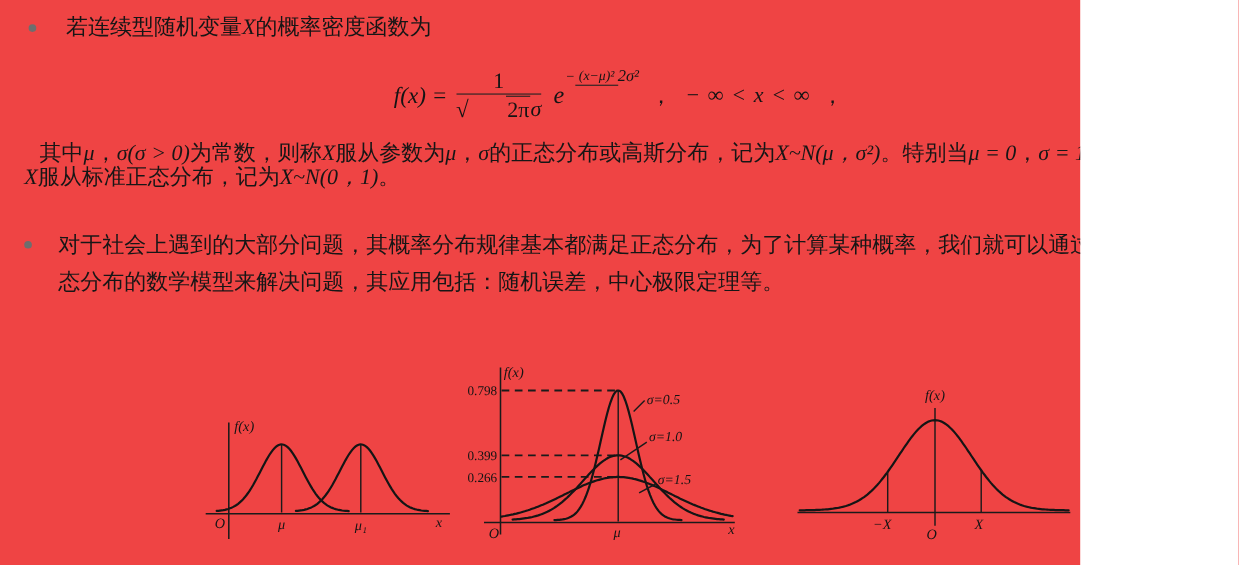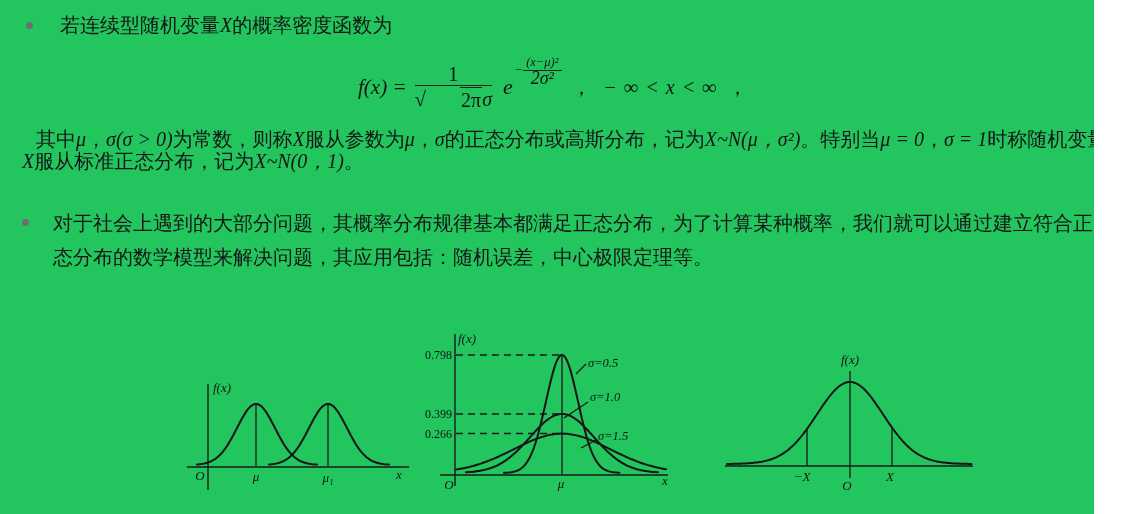--- a/index.html
+++ b/index.html
@@ -1,19 +1,19 @@
 <!DOCTYPE html>
 <html><head>
 <meta charset="utf-8">
 <style>
   html,body{margin:0;padding:0;}
   .page{
     position:relative;
-    width:1094px;height:514px;
-    background:#22c55e;
+    width:982px;height:514px;
+    background:#ef4444;
     font-family:"Liberation Sans","DejaVu Sans",sans-serif;
     color:#1b1b1b;
     overflow:hidden;
   }
   
   .bullet-item{position:absolute;display:flex;}
   .dot{
     width:7px;height:7px;border-radius:50%;
     background:#6e6e6e;flex:0 0 7px;
   }
@@ -40,23 +40,23 @@
   }
   .frac{display:inline-flex;flex-direction:column;align-items:center;margin:0 4px 0 8px;}
   .frac .num{font-style:normal;font-size:20px;line-height:22px;padding:0 6px;}
   .frac .bar{width:100%;height:0;border-top:1.6px solid #222;}
   .frac .den{display:flex;align-items:flex-start;line-height:24px;font-size:20px;margin-top:1px;}
   .rad{font-style:normal;font-size:21px;line-height:24px;}
   .radicand{font-style:normal;border-top:1.6px solid #222;padding:0 1px;margin-left:34px;}
   .ebase{margin-left:7px;font-size:22px;}
   .exp{display:inline-flex;align-items:center;transform:translateY(-17px);font-size:13px;margin-left:2px;}
   .exp .sign{font-style:normal;margin-right:1px;}
-  .minifrac{display:inline-flex;flex-direction:column;align-items:center;}
+  .minifrac{display:inline-flex;flex-direction:row;align-items:center;}
   .minifrac .mnum{border-bottom:1.3px solid #222;padding:0 3px;line-height:15px;font-size:12.5px;}
-  .minifrac .mden{line-height:15px;font-size:18px;}
+  .minifrac .mden{line-height:15px;font-size:15px;}
   .fsep{font-style:normal;font-size:20px;margin-left:10px;}
   .frange{font-size:20px;margin-left:12px;letter-spacing:1px;}
   
   .diag{position:absolute;}
   #diag1{left:183px;top:378px;}
   #diag2{left:420px;top:328px;}
   #diag3{left:722px;top:345px;}
   .ax{stroke:#1a1a1a;stroke-width:1.4;}
   .curve{stroke:#151515;stroke-width:2;fill:none;stroke-linecap:round;}
   .thin{stroke:#1a1a1a;stroke-width:1.3;}

